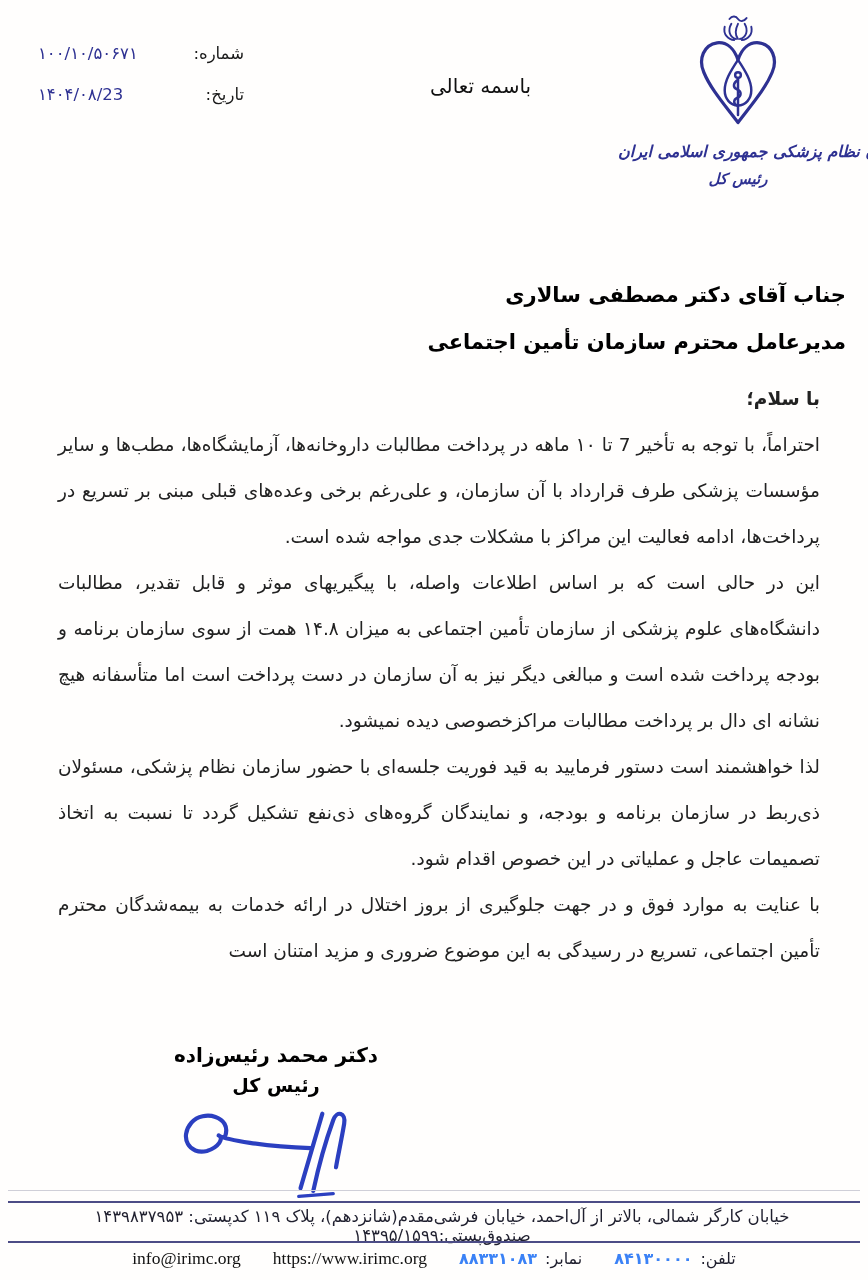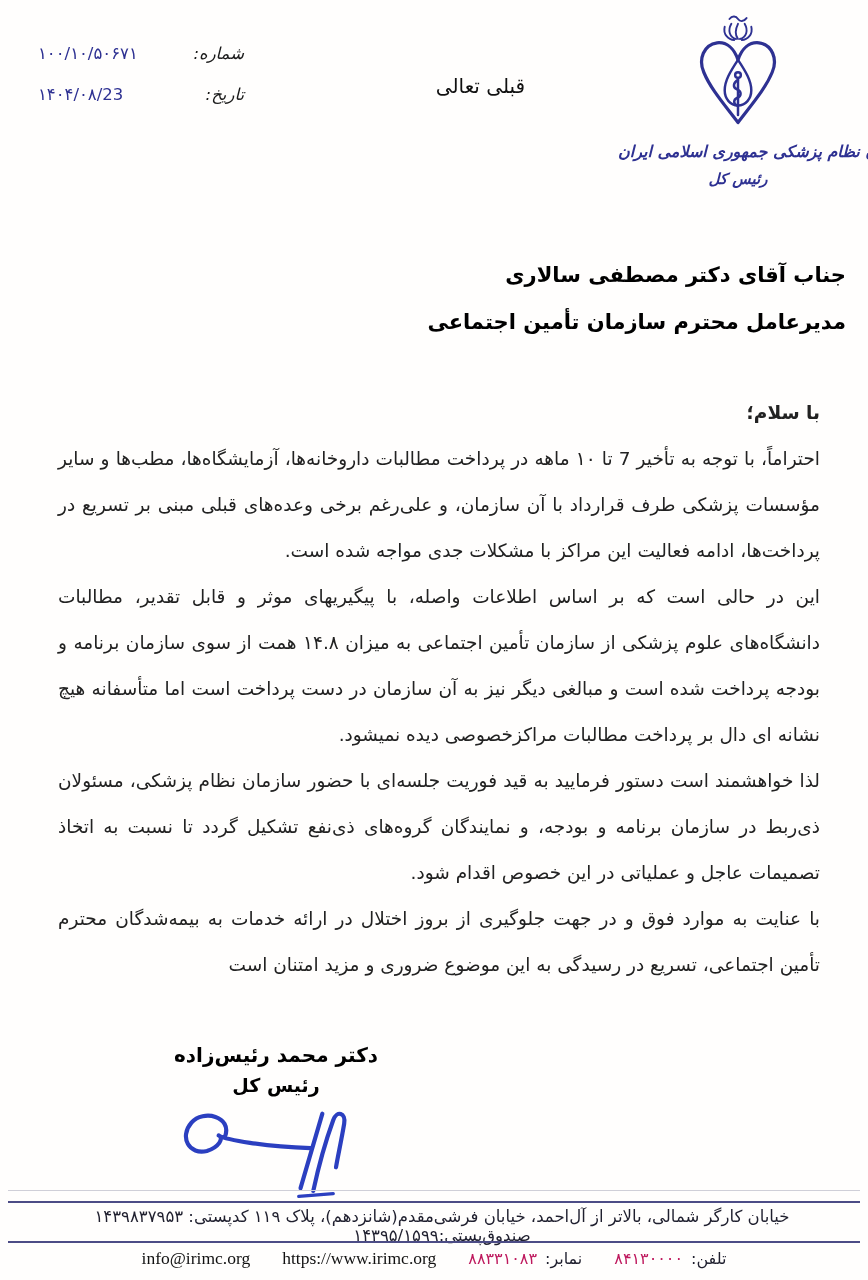--- a/index.html
+++ b/index.html
@@ -4,68 +4,68 @@
 <style>
   html,body{margin:0;padding:0;}
   body{
     width:868px;height:1280px;position:relative;overflow:hidden;
     background:#fffefd;color:#1c1c1c;
     font-family:"DejaVu Sans",sans-serif;
   }
   
   .meta{position:absolute;top:44px;left:38px;width:206px;direction:rtl;}
   .meta-row{display:flex;justify-content:space-between;align-items:baseline;margin-bottom:22px;}
-  .meta-label{font-size:16.5px;color:#1a1a1a;font-style:italic;}
+  .meta-label{font-size:16.5px;color:#1a1a1a;}
   .meta-value{font-size:16.5px;font-weight:normal;color:#2e3192;direction:ltr;unicode-bidi:bidi-override;letter-spacing:.5px;}
   
   .besmele{position:absolute;top:74px;left:378px;width:205px;text-align:center;font-size:20px;color:#101010;}
   
   .brand{position:absolute;top:12px;right:10px;width:240px;text-align:center;color:#2e3192;}
   .brand svg{display:block;margin:0 auto;}
   .org-name{font-size:16px;font-weight:bold;font-style:italic;white-space:nowrap;margin-top:0px;}
   .org-role{font-size:15px;font-weight:bold;font-style:italic;margin-top:9px;}
   
-  .recipient{position:absolute;top:252px;right:22px;direction:rtl;text-align:right;font-weight:bold;font-size:21px;line-height:47px;color:#000;}
+  .recipient{position:absolute;top:272px;right:22px;direction:rtl;text-align:right;font-weight:bold;font-size:21px;line-height:47px;color:#000;}
   
-  .body-text{position:absolute;top:390px;right:48px;width:762px;direction:rtl;font-size:18.5px;line-height:46px;color:#222;}
+  .body-text{position:absolute;top:376px;right:48px;width:762px;direction:rtl;font-size:18.5px;line-height:46px;color:#222;}
   .body-text p{margin:0;text-align:justify;}
   .salutation{font-weight:bold;text-align:right !important;}
   
   .sig{position:absolute;top:1040px;left:126px;width:300px;text-align:center;direction:rtl;}
   .sig-name{font-weight:bold;font-size:20px;color:#000;line-height:31px;}
   .sig-role{font-weight:bold;font-size:19px;color:#000;line-height:29px;}
   .sig svg{margin-top:0px;}
   
   .footer{position:absolute;left:0;right:0;bottom:0;height:92px;}
   .rule{position:absolute;left:8px;right:8px;}
   .rule-gray{top:2px;height:1px;background:#cfcfd8;}
   .rule-navy1{top:13px;height:2px;background:#4c4c86;}
   .rule-navy2{top:53px;height:2px;background:#4c4c86;}
   .footer-address{position:absolute;top:19px;left:16px;right:0;text-align:center;direction:rtl;font-size:16.5px;color:#1f1f2e;}
   .footer-contacts{position:absolute;top:60px;left:0;right:0;display:flex;direction:rtl;justify-content:center;gap:32px;align-items:baseline;font-size:16px;color:#1f1f2e;}
   .contact-pair{display:flex;direction:rtl;gap:8px;align-items:baseline;}
-  .contact-num{color:#be185d;font-weight:normal;direction:ltr;unicode-bidi:bidi-override;}
+  .contact-num{color:#3b82f6;font-weight:bold;direction:ltr;unicode-bidi:bidi-override;}
   .latin{font-family:"Liberation Serif","DejaVu Serif",serif;direction:ltr;font-size:17.5px;color:#111;}
   a.latin{text-decoration:none;color:#111;}
 </style>
 </head>
 <body>
 
 <div class="meta">
   <div class="meta-row">
     <span class="meta-label">شماره:</span>
     <span class="meta-value">۱۰۰/۱۰/۵۰۶۷۱</span>
   </div>
   <div class="meta-row">
     <span class="meta-label">تاریخ:</span>
     <span class="meta-value">۱۴۰۴/۰۸/23</span>
   </div>
 </div>
 
-<div class="besmele">قبلی تعالی</div>
+<div class="besmele">باسمه تعالی</div>
 
 <div class="brand">
   <svg width="114" height="130" viewBox="0 0 120 136">
     <g fill="none" stroke="#2e3192" stroke-width="2" stroke-linecap="round">
       <path d="M51,7 C54,3 58,4 60,7 C62,10 66,10 69,6"></path>
       <path d="M60,12 C57,18 57,24 60,28"></path>
       <path d="M53,12 C49,19 51,26 58,28"></path>
       <path d="M46,15 C44,23 50,29 56,29"></path>
       <path d="M67,12 C71,19 69,26 62,28"></path>
       <path d="M74,15 C76,23 70,29 64,29"></path>

